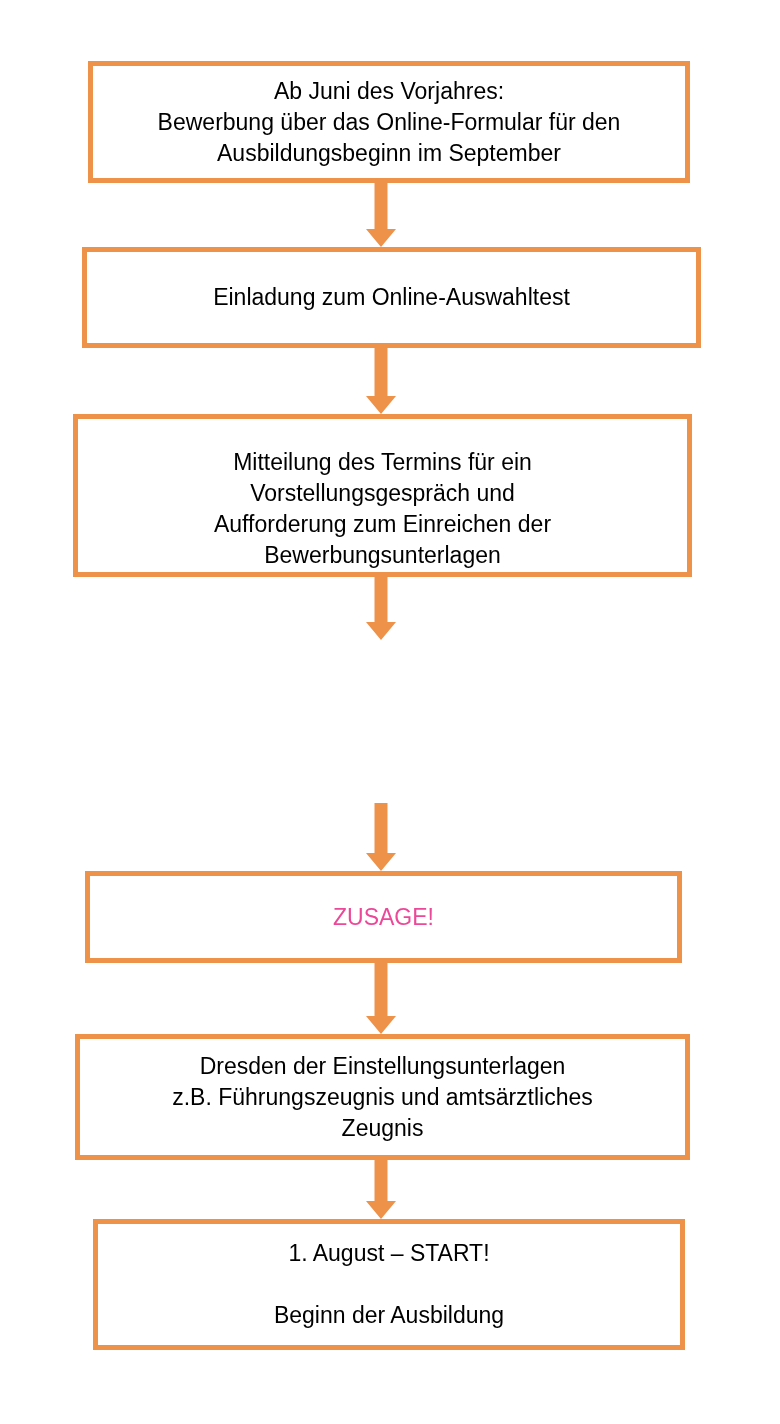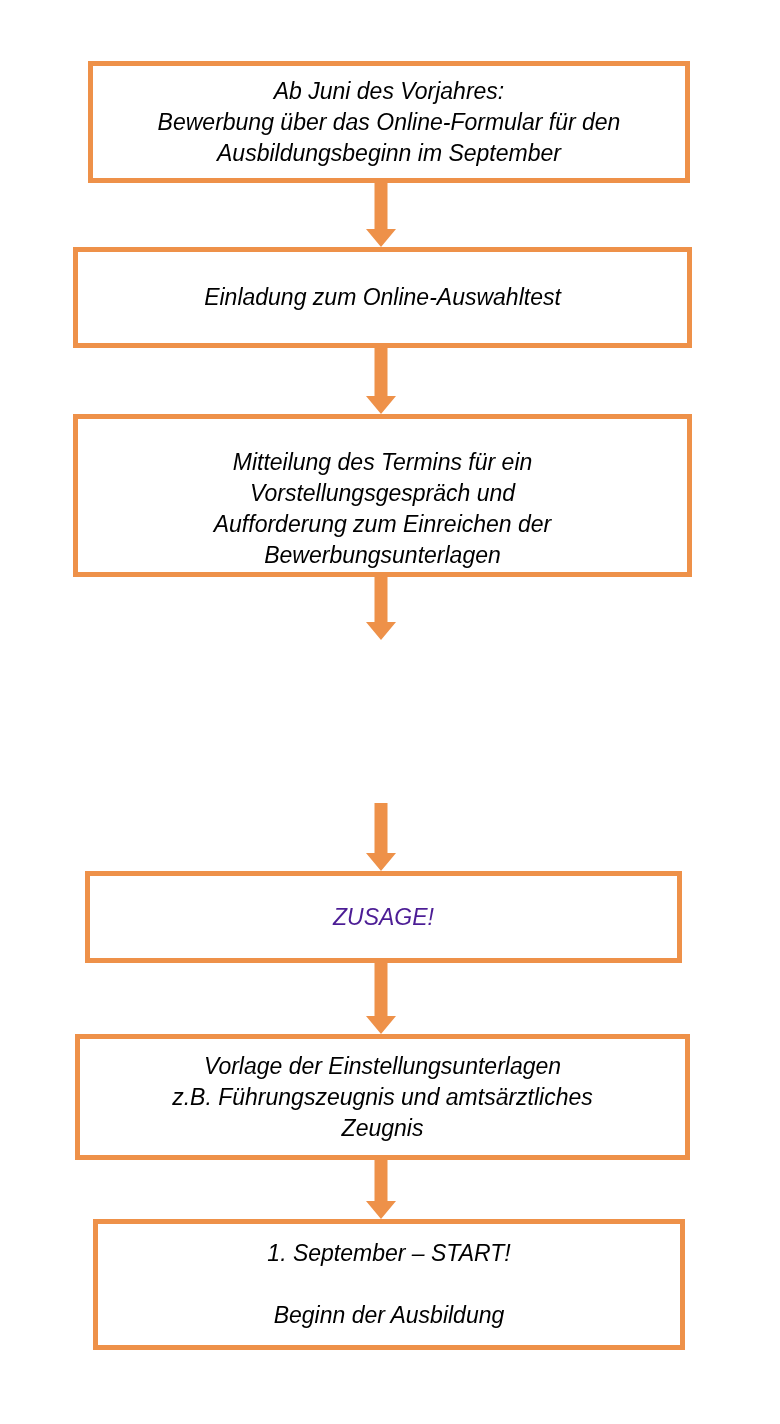--- a/index.html
+++ b/index.html
@@ -11,21 +11,20 @@
   body {
     font-family: "Liberation Sans", sans-serif;
   }
   #flowchart {
     position: relative;
     width: 780px;
     height: 1424px;
     background: #ffffff;
     overflow: hidden;
     margin: 0 auto;
-    font-style: italic;
   }
   .flow-step {
     position: absolute;
     box-sizing: border-box;
     background: #ffffff;
     border: 5px solid #ee9149;
     display: flex;
     align-items: center;
     justify-content: center;
     text-align: center;
@@ -79,35 +78,35 @@
     <div class="flow-arrow" style="left: 366px; top: 1160px; width: 30px; height: 59px;">
       <svg width="30" height="59" viewBox="0 0 30 59" xmlns="http://www.w3.org/2000/svg">
         <polygon points="8.5,0 21.5,0 21.5,41 30,41 15,59 0,41 8.5,41" fill="#ee9149"></polygon>
       </svg>
     </div>
     <div class="flow-step" style="left: 88px; top: 61px; width: 602px; height: 122px; border-color: rgb(238, 145, 73);">
       <div class="step-text" style="color: rgb(0, 0, 0);">Ab Juni des Vorjahres:
 Bewerbung über das Online-Formular für den
 Ausbildungsbeginn im September</div>
     </div>
-    <div class="flow-step" style="left: 73px; top: 247px; width: 619px; height: 101px; border-color: rgb(238, 145, 73);">
+    <div class="flow-step" style="left: 82px; top: 247px; width: 619px; height: 101px; border-color: rgb(238, 145, 73);">
       <div class="step-text" style="color: rgb(0, 0, 0);">Einladung zum Online-Auswahltest</div>
     </div>
     <div class="flow-step" style="left: 73px; top: 414px; width: 619px; height: 163px; border-color: rgb(238, 145, 73);">
       <div class="step-text" style="color: rgb(0, 0, 0); margin-top: 26px;">Mitteilung des Termins für ein
 Vorstellungsgespräch und
 Aufforderung zum Einreichen der
 Bewerbungsunterlagen</div>
     </div>
     <div class="flow-step" style="left: 85px; top: 871px; width: 597px; height: 92px; border-color: rgb(238, 145, 73);">
-      <div class="step-text" style="color: #4c1d95;">ZUSAGE!</div>
+      <div class="step-text" style="color: #ec4899;">ZUSAGE!</div>
     </div>
     <div class="flow-step" style="left: 75px; top: 1034px; width: 615px; height: 126px; border-color: rgb(238, 145, 73);">
-      <div class="step-text" style="color: rgb(0, 0, 0);">Vorlage der Einstellungsunterlagen
+      <div class="step-text" style="color: rgb(0, 0, 0);">Dresden der Einstellungsunterlagen
 z.B. Führungszeugnis und amtsärztliches
 Zeugnis</div>
     </div>
     <div class="flow-step" style="left: 93px; top: 1219px; width: 592px; height: 131px; border-color: rgb(238, 145, 73);">
-      <div class="step-text" style="color: rgb(0, 0, 0);">1. September – START!
+      <div class="step-text" style="color: rgb(0, 0, 0);">1. August – START!
 
 Beginn der Ausbildung</div>
     </div>
   </div>
 
 </body></html>

